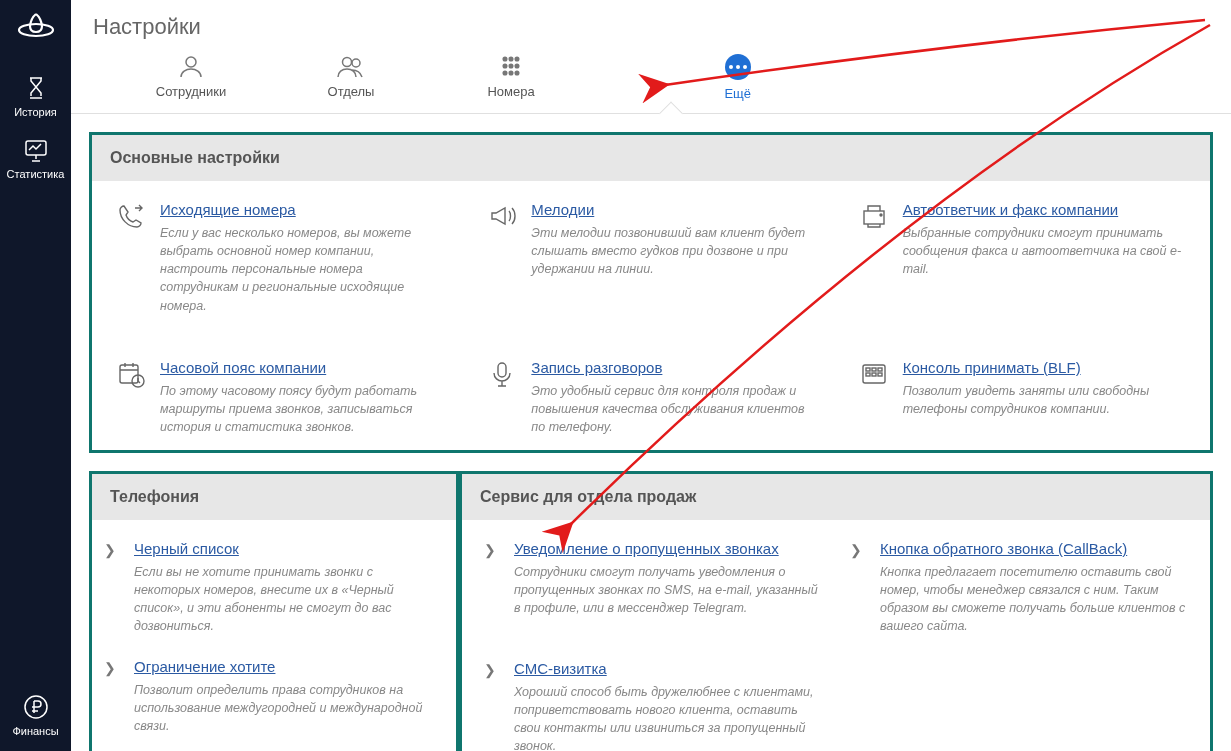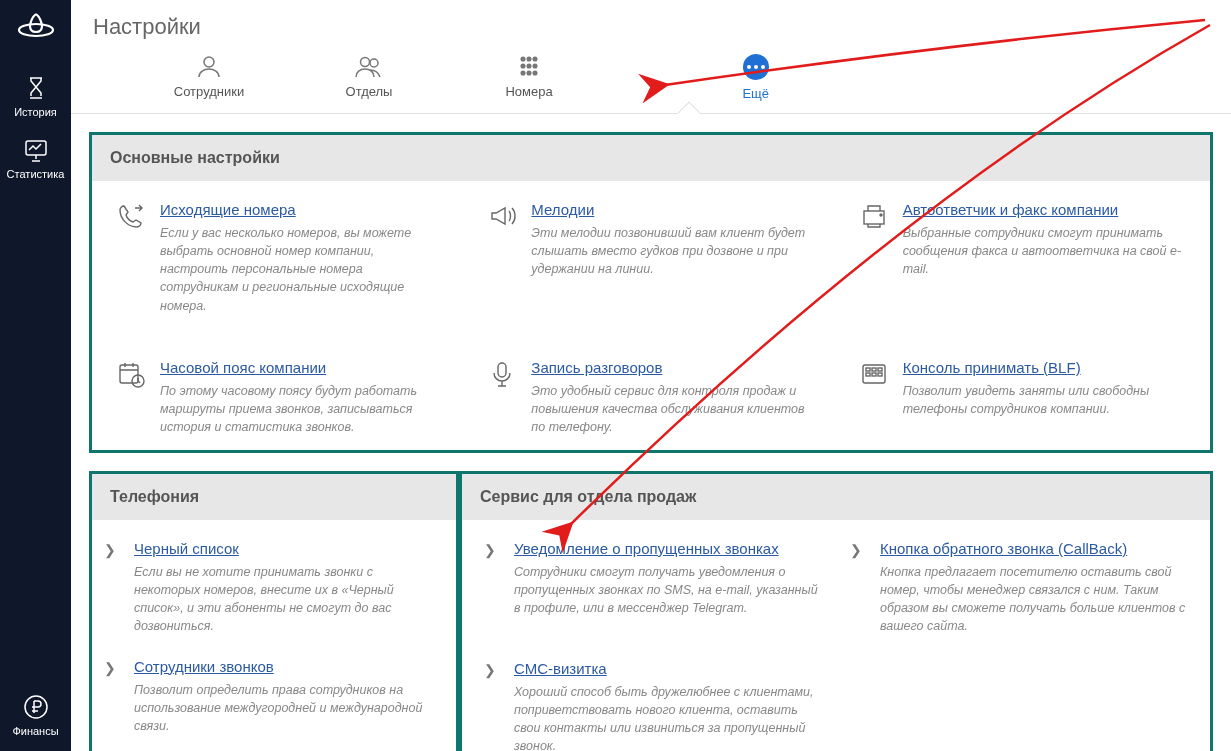--- a/index.html
+++ b/index.html
@@ -51,21 +51,21 @@
   .page-title {
     font-size: 22px;
     font-weight: 400;
     color: #666;
     padding: 14px 0 14px 22px;
   }
   
   .tabs {
     display: flex;
     gap: 0;
-    padding-left: 58px;
+    padding-left: 40px;
     border-bottom: 1px solid #e0e0e0;
     position: relative;
   }
   .tab {
     width: 160px;
     display: flex;
     flex-direction: column;
     align-items: center;
     gap: 6px;
     padding-bottom: 12px;
@@ -363,21 +363,21 @@
             <span class="chev">❯</span>
             <div class="item-text">
               <a class="item-title">Черный список</a>
               <div class="item-desc">Если вы не хотите принимать звонки с некоторых номеров, внесите их в «Черный список»,
 и эти абоненты не смогут до вас дозвониться.</div>
             </div>
           </div>
           <div class="item">
             <span class="chev">❯</span>
             <div class="item-text">
-              <a class="item-title">Сотрудники звонков</a>
+              <a class="item-title">Ограничение хотите</a>
               <div class="item-desc">Позволит определить права сотрудников на использование междугородней и международной связи.</div>
             </div>
           </div>
         </div>
       </div>
 
       <div class="panel">
         <div class="panel-header">Сервис для отдела продаж</div>
         <div class="sales-body">
           <div class="item">

